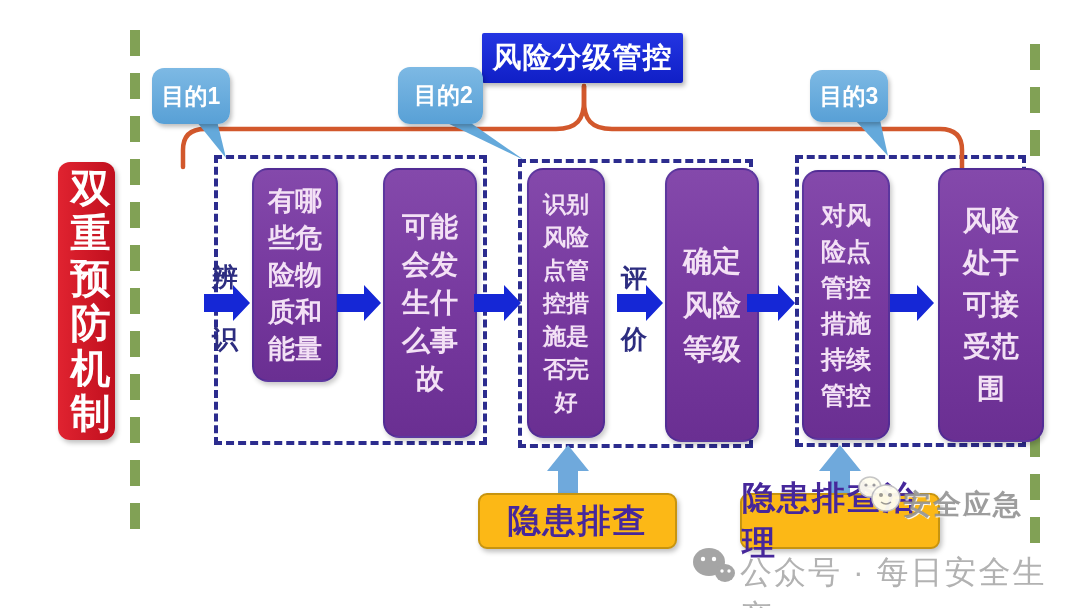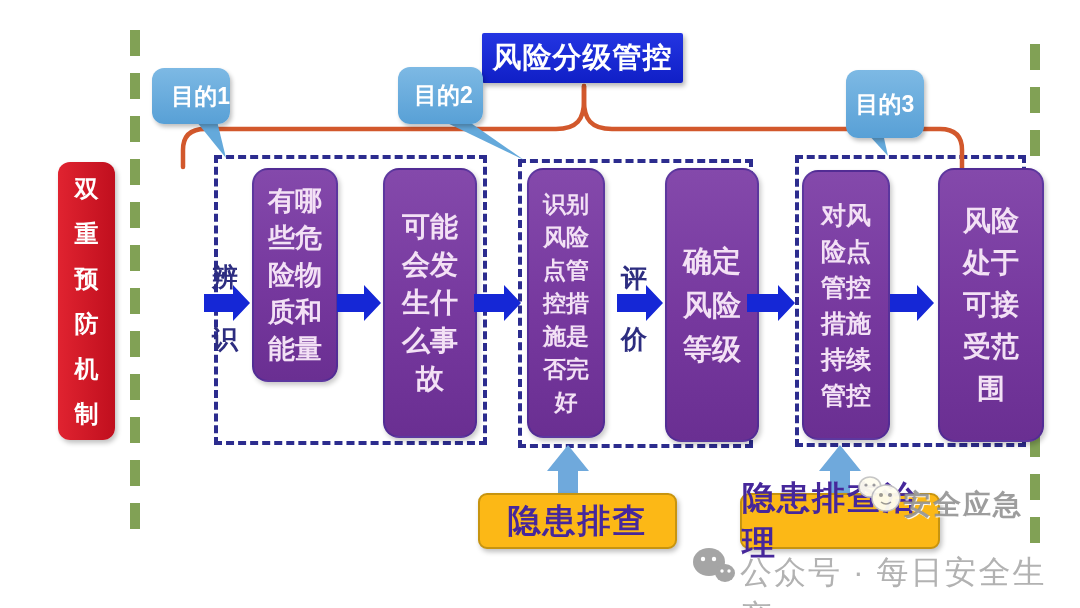--- a/index.html
+++ b/index.html
@@ -19,36 +19,36 @@
   
   .dashed-frame{border:4px dashed #2c2c8e;z-index:1;background:transparent;}
   #frame-1{left:214px;top:155px;width:265px;height:282px;}
   #frame-2{left:518px;top:159px;width:227px;height:281px;}
   #frame-3{left:795px;top:155px;width:223px;height:284px;}
 
   
   #banner{left:58px;top:162px;width:57px;height:278px;border-radius:12px;
     background:linear-gradient(90deg,#e02330,#c00f1e);box-shadow:2px 3px 5px rgba(0,0,0,.25);
     display:flex;align-items:center;justify-content:center;z-index:4;}
-  #banner .vtext{width:32px;font-size:24px;line-height:45px;font-weight:bold;color:#fff;
-    text-align:center;word-break:break-all;}
+  #banner .vtext{width:32px;font-size:40px;line-height:45px;font-weight:bold;color:#fff;
+    word-break:break-all;}
 
   
   #title-box{left:482px;top:33px;width:201px;height:50px;border-radius:2px;
     background:linear-gradient(180deg,#2335e2,#101fc6);box-shadow:2px 3px 5px rgba(0,0,0,.3);
     display:flex;align-items:center;justify-content:center;z-index:6;
     color:#fff;font-size:29px;font-weight:bold;letter-spacing:1px;}
 
   
   .callout{border-radius:12px;background:linear-gradient(180deg,#7db9e4,#58a0d6);
     box-shadow:2px 3px 4px rgba(0,0,0,.25);display:flex;align-items:center;justify-content:center;
     color:#fff;font-size:23px;font-weight:bold;z-index:6;}
-  #callout-1{left:152px;top:68px;width:78px;height:56px;justify-content:flex-end;}
+  #callout-1{left:152px;top:68px;width:78px;height:56px;}
   #callout-2{left:398px;top:67px;width:79px;height:57px;padding-left:6px;}
-  #callout-3{left:810px;top:70px;width:78px;height:68px;margin-left:36px;}
+  #callout-3{left:810px;top:70px;width:78px;height:52px;}
 
   
   .pbox{border-radius:16px;background:linear-gradient(180deg,#8449ab 0%,#76389e 55%,#6a2f92 100%);
     border:2px solid rgba(62,42,150,.55);box-shadow:2px 3px 5px rgba(0,0,0,.22);
     display:flex;align-items:center;justify-content:center;z-index:4;box-sizing:border-box;}
   .pbox .wrap{color:#f3e1f5;font-weight:bold;text-align:center;word-break:break-all;}
   #pbox-1{left:152px;top:167px;width:53px;height:273px;}
   #pbox-1 .wrap{width:32px;font-size:30px;line-height:45px;}
   #pbox-2{left:252px;top:168px;width:86px;height:214px;}
   #pbox-2 .wrap{width:56px;font-size:27px;line-height:37px;}

